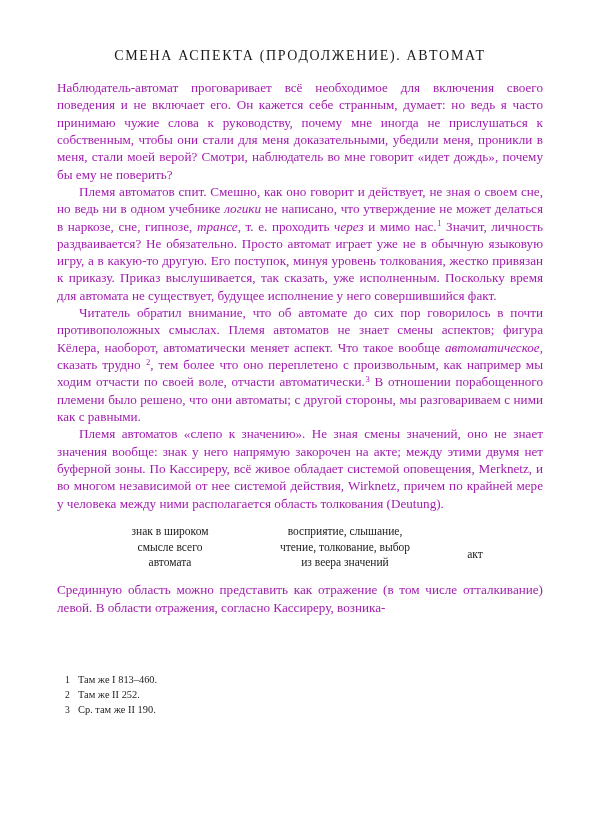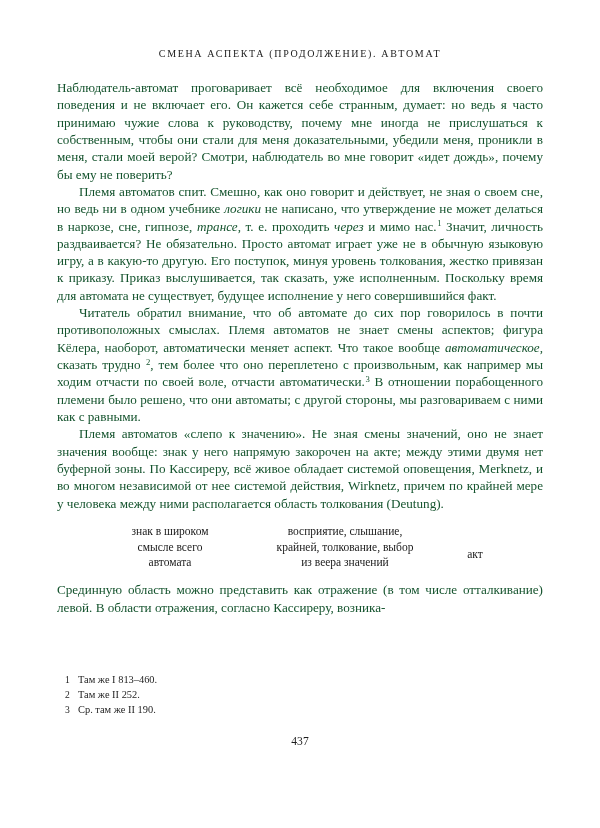--- a/index.html
+++ b/index.html
@@ -25,21 +25,21 @@
     background: #fff;
   }
 
   
   .running-head {
     position: absolute;
     left: 57px;
     top: 48px;
     width: 486px;
     text-align: center;
-    font-size: 10px;
+    font-size: 14px;
     letter-spacing: 1.65px;
     text-transform: uppercase;
     color: #1a1a1a;
     white-space: nowrap;
   }
 
   
   .textblock {
     position: absolute;
     left: 57px;
@@ -47,21 +47,21 @@
     width: 486px;
   }
 
   p.body {
     margin: 0;
     font-size: 13.15px;
     line-height: 17.32px;
     text-align: justify;
     text-justify: inter-word;
     text-indent: 22px;
-    color: #14532d;
+    color: #a21caf;
     hyphens: manual;
   }
   p.body.first { text-indent: 0; }
   p.body.noindent { text-indent: 0; }
 
   i, .ital { }
 
   sup.fn {
     font-size: 0.66em;
     vertical-align: 0.48em;
@@ -144,21 +144,21 @@
     <p class="body"><span>Племя автоматов «слепо к значению». Не зная смены значений, оно не знает значения вообще: знак у него напрямую закорочен на акте; между этими двумя нет буферной зоны. По Кассиреру, всё живое обладает системой оповещения, Merknetz, и во многом независимой от нее системой действия, Wirknetz, причем по крайней мере у человека между ними располагается область толкования (Deutung).</span></p>
 
     <div class="schema">
       <div class="col col-1">
         <span class="ln">знак в широком</span>
         <span class="ln">смысле всего</span>
         <span class="ln">автомата</span>
       </div>
       <div class="col col-2">
         <span class="ln">восприятие, слышание,</span>
-        <span class="ln">крайней, толкование, выбор</span>
+        <span class="ln">чтение, толкование, выбор</span>
         <span class="ln">из веера значений</span>
       </div>
       <div class="col col-3">
         <span class="ln">акт</span>
       </div>
     </div>
 
     <p class="body noindent"><span>Срединную область можно представить как отражение (в том числе отталкивание) левой. В области отражения, согласно Кассиреру, возника-</span></p>
 
   </div>
@@ -171,15 +171,14 @@
     <div class="fnrow">
       <span class="num">2</span>
       <span class="txt">Там же II 252.</span>
     </div>
     <div class="fnrow">
       <span class="num">3</span>
       <span class="txt">Ср. там же II 190.</span>
     </div>
   </div>
 
-  <div class="folio">437</div>
 
 </div>
 
 </body></html>

